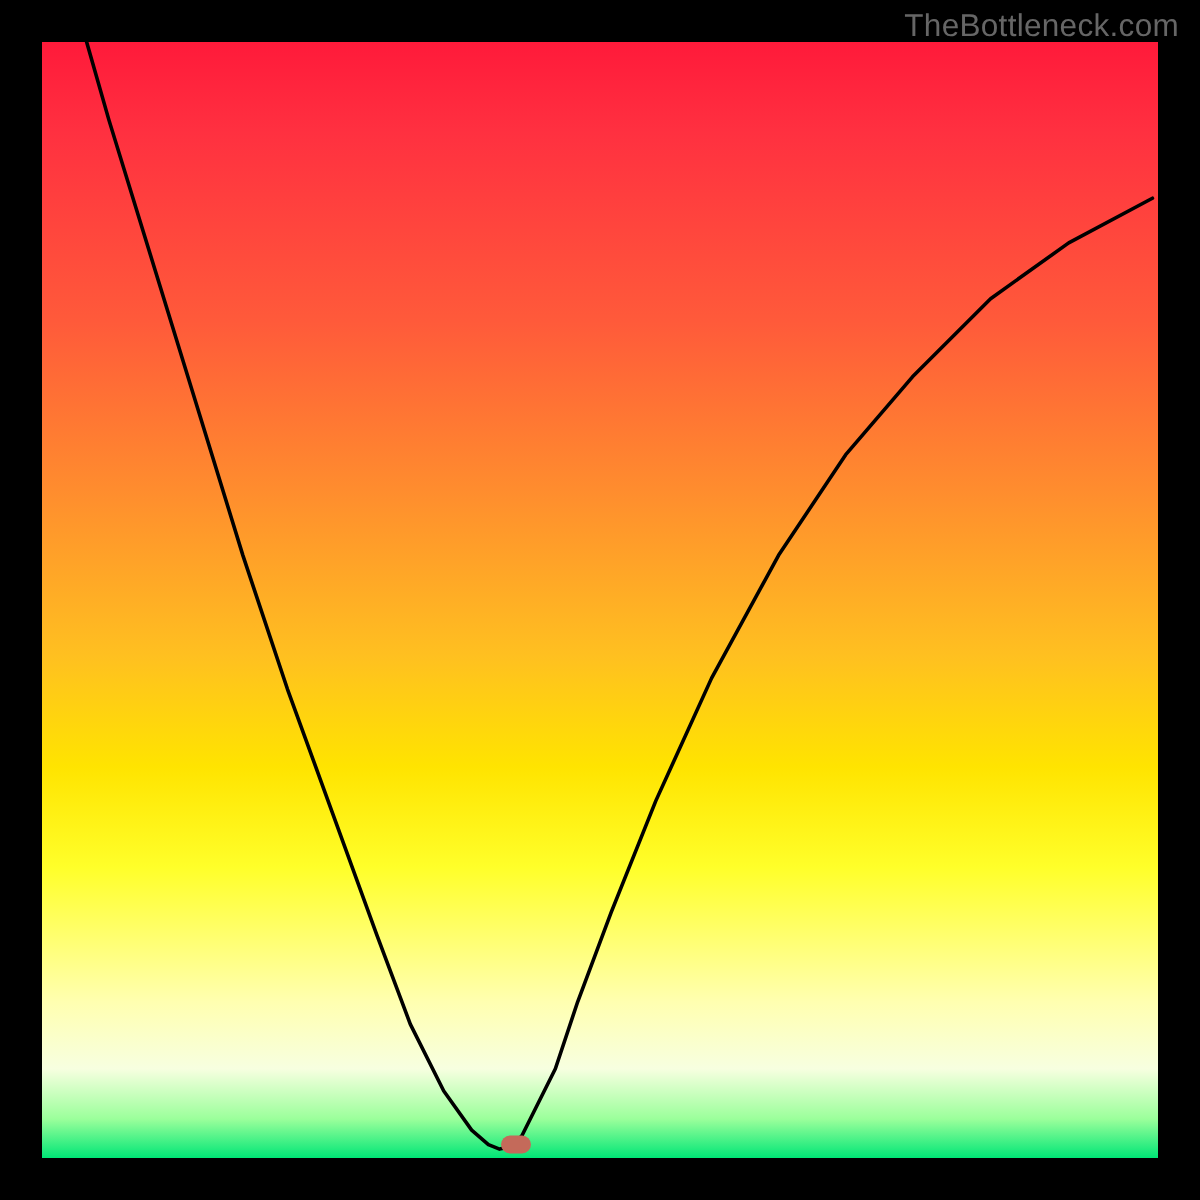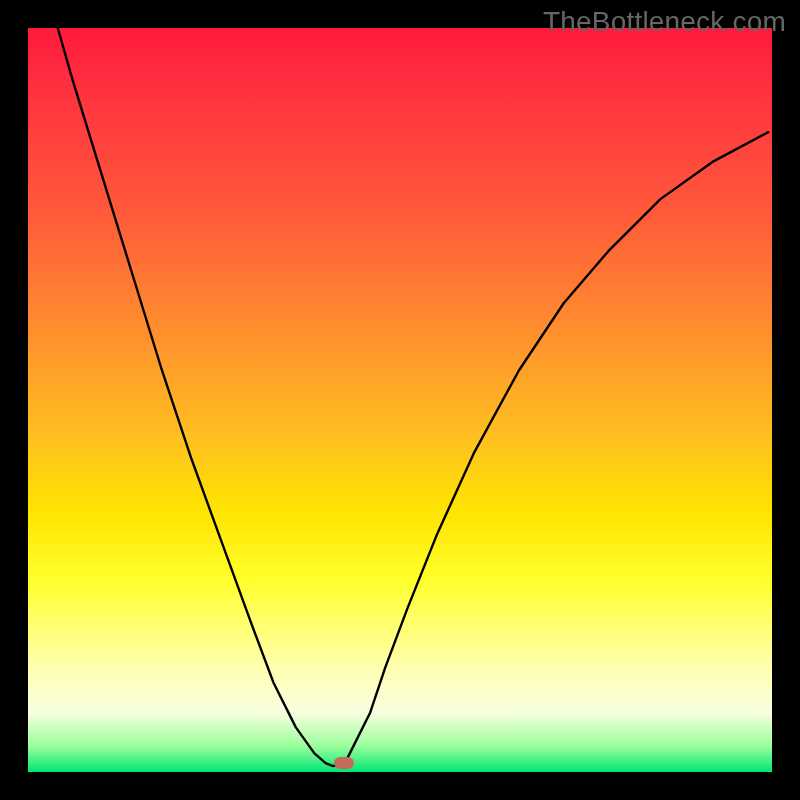--- a/index.html
+++ b/index.html
@@ -38,21 +38,21 @@
       #f7ffe0 92%,
       #9bff9b 96.5%,
       #00e676 100%
     );
   }
   .watermark {
     position: absolute;
     top: 6px;
     right: 14px;
     color: #666;
-    font-size: 28px;
+    font-size: 21px;
     letter-spacing: 0.2px;
     user-select: none;
   }
   svg.curve {
     position: absolute;
     left: 0;
     top: 0;
     width: 744px;
     height: 744px;
     overflow: visible;

